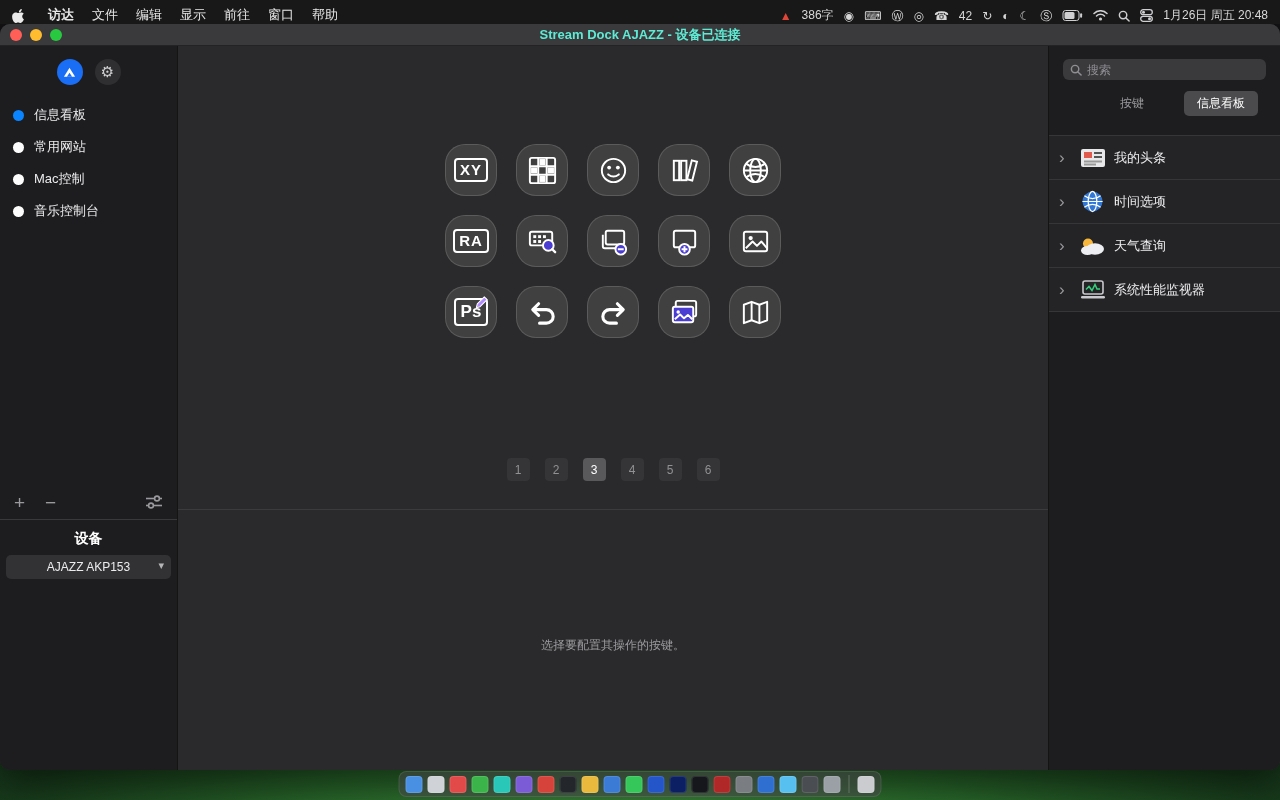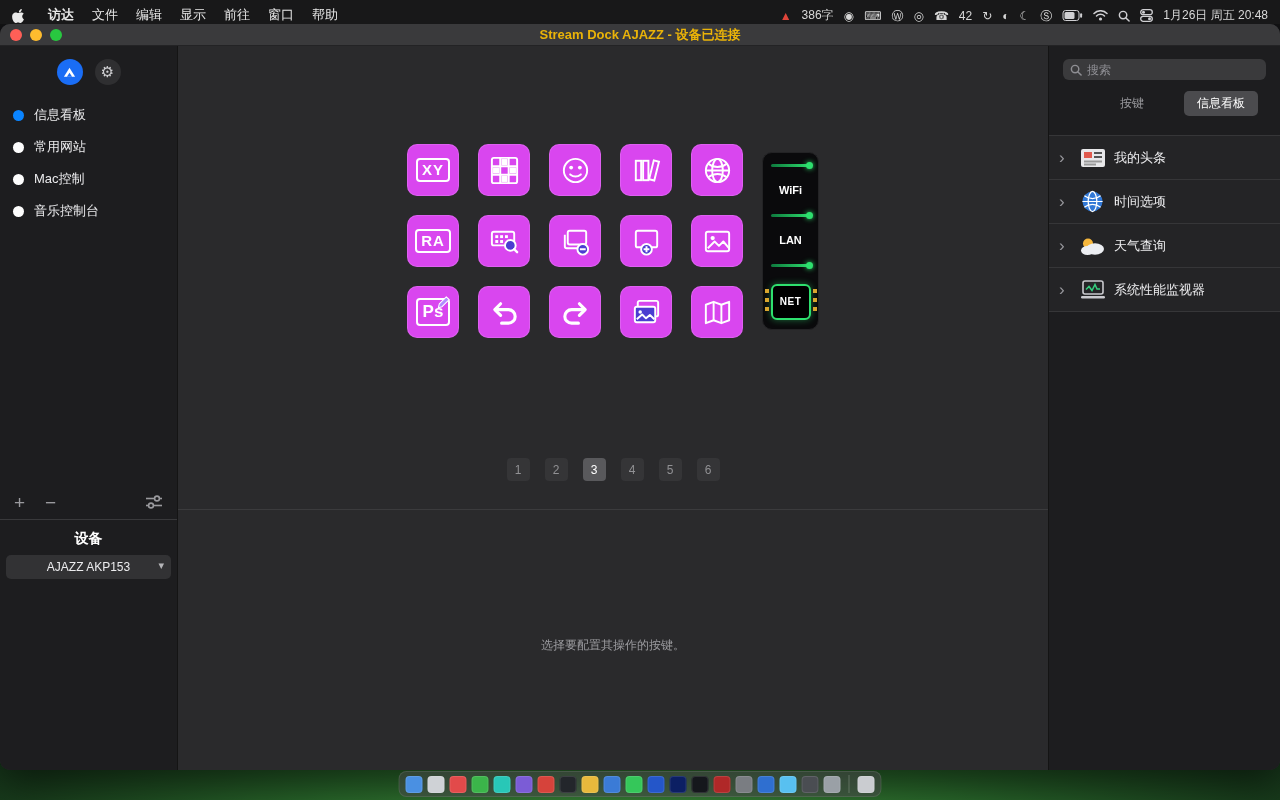--- a/index.html
+++ b/index.html
@@ -27,21 +27,21 @@
 
   
   .window { position:absolute; top:24px; left:0; right:0; height:746px;
     border-radius:10px; overflow:hidden; background:#2a2a2c;
     box-shadow:0 18px 40px rgba(0,0,0,0.55); display:flex; flex-direction:column; z-index:10; }
   .titlebar { height:22px; background:#3a3a3c; border-bottom:1px solid #232325;
     display:flex; align-items:center; justify-content:center; position:relative; flex:0 0 auto; }
   .lights { position:absolute; left:10px; top:5px; display:flex; gap:8px; }
   .light { width:12px; height:12px; border-radius:50%; display:inline-block; }
   .red{ background:#ff5f57; } .yellow{ background:#febc2e; } .green{ background:#28c840; }
-  .title { font-size:13px; font-weight:600; color:#eab308; }
+  .title { font-size:13px; font-weight:600; color:#5eead4; }
 
   .window-body { flex:1; display:flex; min-height:0; }
 
   
   .lsb { width:178px; background:#1d1d1f; border-right:1px solid #141414;
     display:flex; flex-direction:column; }
   .lsb-header { display:flex; justify-content:center; gap:12px; padding:13px 0 12px; }
   .app-btn { width:26px; height:26px; border-radius:50%; background:#1a6df5;
     display:flex; align-items:center; justify-content:center; }
   .gear-btn { width:26px; height:26px; border-radius:50%; background:#2f2f31;
@@ -60,21 +60,21 @@
   .device-select { margin:0 6px; height:24px; background:#323234; border-radius:5px;
     display:flex; align-items:center; justify-content:center; position:relative;
     font-size:12px; color:#ececee; }
   .dd-chev { position:absolute; right:7px; top:4px; color:#b5b5b8; font-size:11px; }
   .lsb-fill { flex:1; }
 
   
   .main { flex:1; background:#2a2a2c; display:flex; flex-direction:column; min-width:0; }
   .keys-row { margin-top:98px; display:flex; justify-content:center; align-items:center; gap:19px; }
   .keys-grid { display:grid; grid-template-columns:repeat(5,52px); grid-auto-rows:52px; gap:19px; }
-  .key { background:#d946ef; border-radius:10px; display:flex; align-items:center;
+  .key { background:#404040; border-radius:20px; display:flex; align-items:center;
     justify-content:center; position:relative; box-shadow:inset 0 0 0 1px rgba(255,255,255,0.14); }
   .key-icon { display:flex; align-items:center; justify-content:center; }
   .box-label { border:2px solid #fff; border-radius:4px; padding:2px 4px;
     font-size:15px; font-weight:700; color:#fff; letter-spacing:1px; line-height:1.1; }
   .box-label.small { font-size:17px; padding:3px 5px; letter-spacing:0; }
   .pencil-overlay { position:absolute; top:9px; right:8px; display:flex; }
 
   .net-widget { width:57px; height:178px; background:#0a0a0c; border:1px solid #232325;
     border-radius:10px; display:flex; flex-direction:column; align-items:center;
     justify-content:space-between; padding:11px 0 9px; }
@@ -414,30 +414,20 @@
             <div class="key">
               <span class="key-icon">
                 <svg width="33" height="33" viewBox="0 0 34 34">
                   <path d="M5 9l8-3 8 3 8-3v19l-8 3-8-3-8 3z" fill="none" stroke="#fff" stroke-width="2" stroke-linejoin="round"></path>
                   <line x1="13" y1="6" x2="13" y2="25" stroke="#fff" stroke-width="2"></line>
                   <line x1="21" y1="9" x2="21" y2="28" stroke="#fff" stroke-width="2"></line>
                 </svg>
               </span>
             </div>
           </div>
-        <div class="net-widget">
-          <span class="wbar"></span>
-          <span class="wlabel">WiFi</span>
-          <span class="wbar"></span>
-          <span class="wlabel">LAN</span>
-          <span class="wbar"></span>
-          <div class="chip">
-            <span class="chip-label">NET</span>
-          </div>
-        </div>
       </div>
       <div class="pagination">
           <div class="page-btn">1</div>
           <div class="page-btn">2</div>
           <div class="page-btn active">3</div>
           <div class="page-btn">4</div>
           <div class="page-btn">5</div>
           <div class="page-btn">6</div>
         </div>
       <div class="main-divider"></div>

